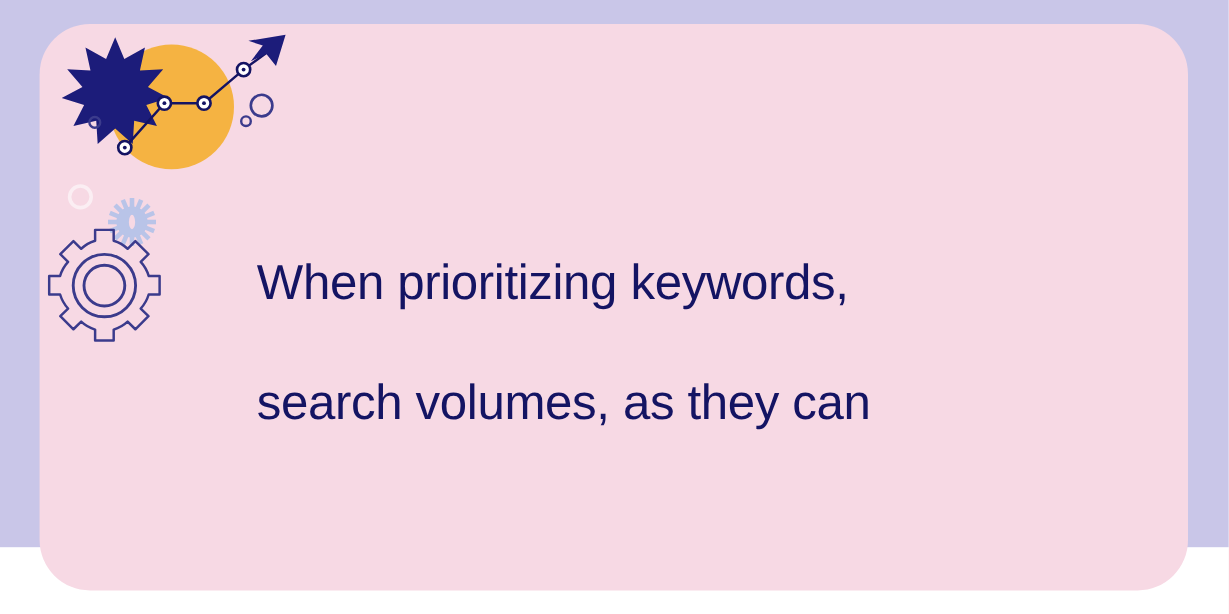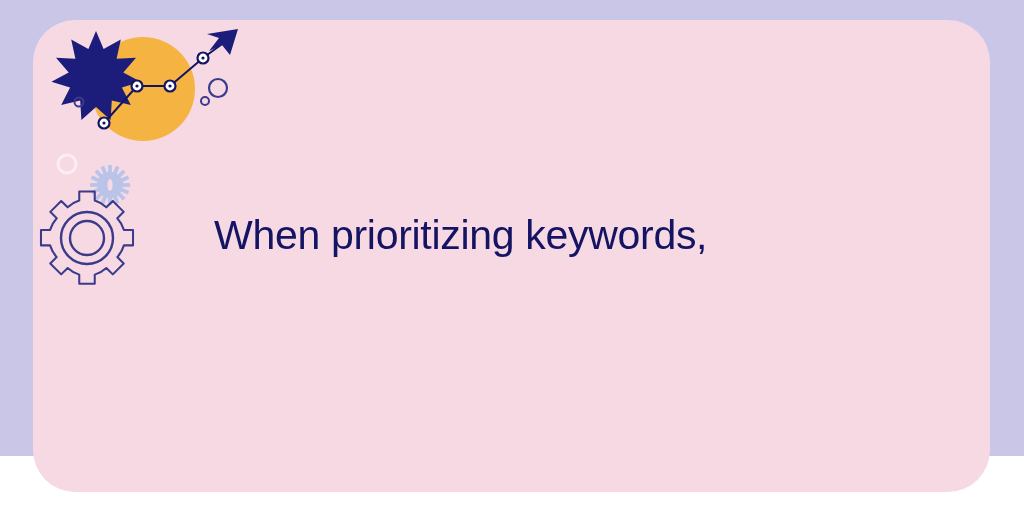--- a/index.html
+++ b/index.html
@@ -129,17 +129,18 @@
           L -42.7,-20.4 L -30,-33.1 L -22.5,-25.7
           A 34.5,34.5 0 0 1 -9,-33.5 Z" transform="scale(0.86) translate(0,-10)"></path>
         <circle cx="0" cy="0" r="26"></circle>
         <circle cx="0" cy="0" r="17"></circle>
       </g>
 
     </svg>
 
     <div id="quote" style="color: rgb(20, 20, 99); font-size: 41px;">
       <span class="quote-line">When prioritizing keywords,</span>
+      <span class="quote-line">search volumes, as they can</span>
       
     </div>
 
   </div>
 </div>
 
 </body></html>

